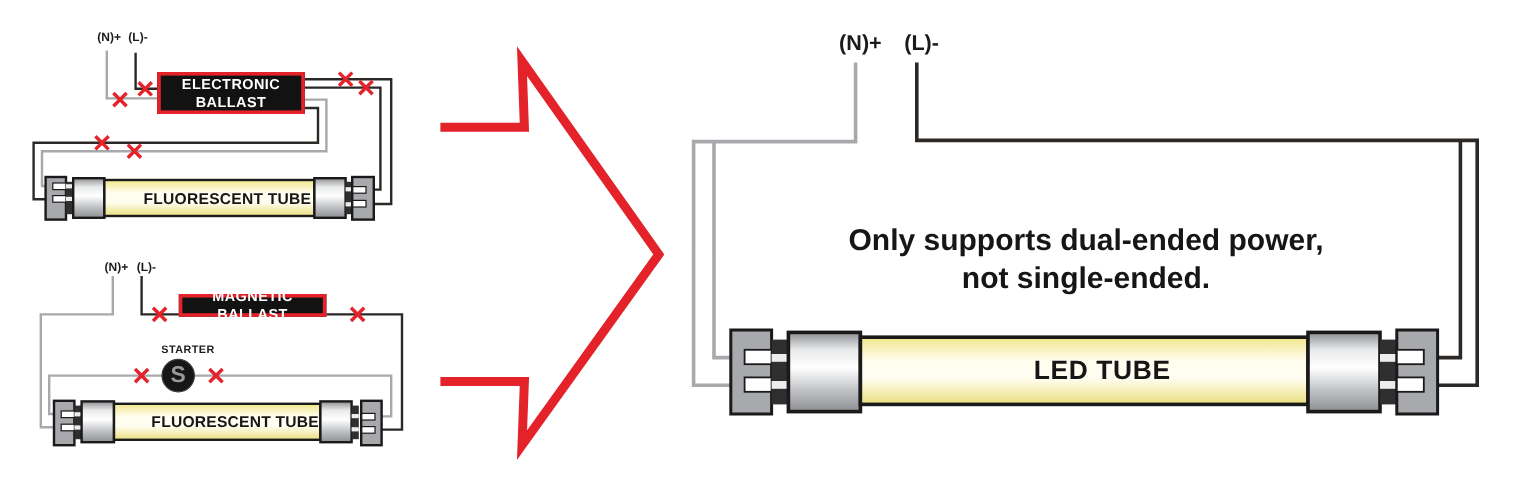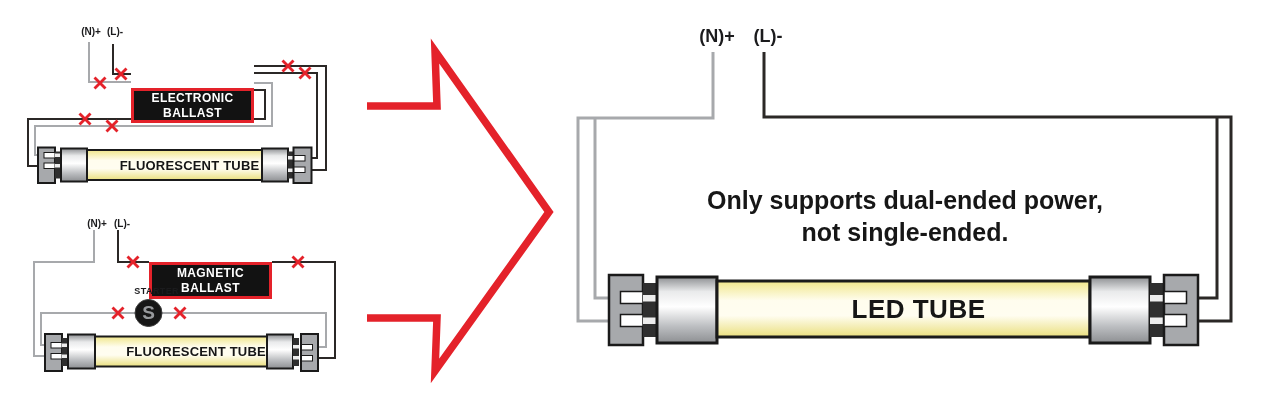--- a/index.html
+++ b/index.html
@@ -135,33 +135,33 @@
     <rect x="1150" y="295" width="14" height="6.5" fill="#ededed" stroke="none"></rect>
     <rect x="1150" y="317.5" width="14" height="6.5" fill="#ededed" stroke="none"></rect>
     <rect x="1164" y="275" width="34" height="70" fill="#a7a9ac" stroke-width="2.5"></rect>
     <rect x="1164" y="291.5" width="22.5" height="12" fill="#ffffff" stroke-width="1.5"></rect>
     <rect x="1164" y="314.5" width="22.5" height="12" fill="#ffffff" stroke-width="1.5"></rect>
   </g>
 </svg>
 
 <div class="lbl lbl-sm" style="left:78px;top:26px;width:26px;">(N)+</div>
 <div class="lbl lbl-sm" style="left:104px;top:26px;width:22px;">(L)-</div>
-<div class="ballast" style="left:131px;top:60px;width:123px;height:35px;margin-top:28px;">ELECTRONIC
+<div class="ballast" style="left:131px;top:60px;width:123px;height:35px;">ELECTRONIC
 BALLAST</div>
 <div class="tube-label" style="left:87px;top:150px;width:175px;height:30px;font-size:13px;">FLUORESCENT TUBE</div>
 
 <div class="lbl lbl-sm" style="left:84px;top:218px;width:26px;">(N)+</div>
 <div class="lbl lbl-sm" style="left:111px;top:218px;width:22px;">(L)-</div>
-<div class="ballast" style="left:149px;top:262px;width:123px;height:37px;">MAGNETIC
+<div class="ballast" style="left:149px;top:245px;width:123px;height:19px;">MAGNETIC
 BALLAST</div>
 <div class="starter-lbl" style="left:118px;top:286px;width:61px;">STARTER</div>
 <div class="starter-s" style="left:140px;top:303px;width:17px;height:20px;">S</div>
 <div class="tube-label" style="left:95px;top:336.5px;width:172px;height:30px;font-size:13px;">FLUORESCENT TUBE</div>
 
 <div class="big-lbl" style="left:695px;top:26px;width:44px;">(N)+</div>
 <div class="big-lbl" style="left:746px;top:26px;width:44px;">(L)-</div>
 <div class="msg">
   <div>Only supports dual-ended power,</div>
   <div>not single-ended.</div>
 </div>
-<div class="tube-label" style="left:717px;top:281px;width:373px;height:56px;font-size:26px;letter-spacing:.5px;">LED TUBE</div>
+<div class="tube-label" style="left:717px;top:281px;width:373px;height:56px;font-size:22px;letter-spacing:.5px;">LED TUBE</div>
 
 </div>
 
 </body></html>

